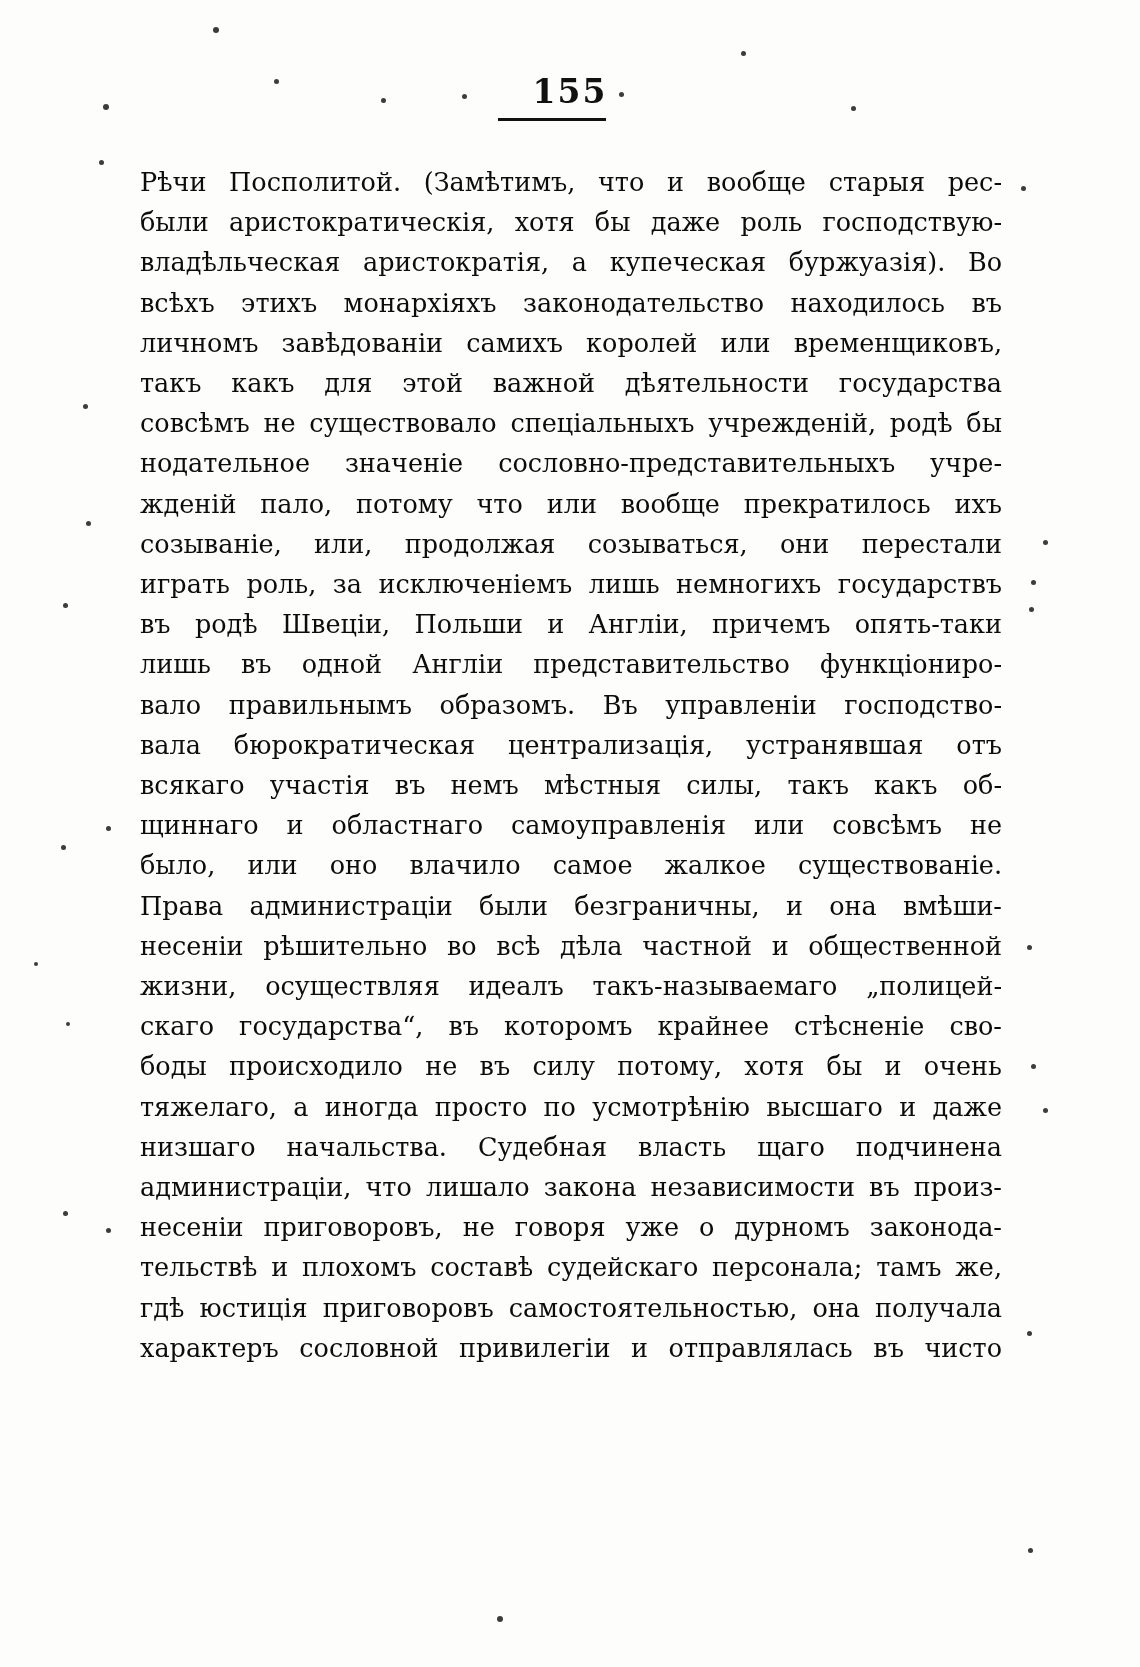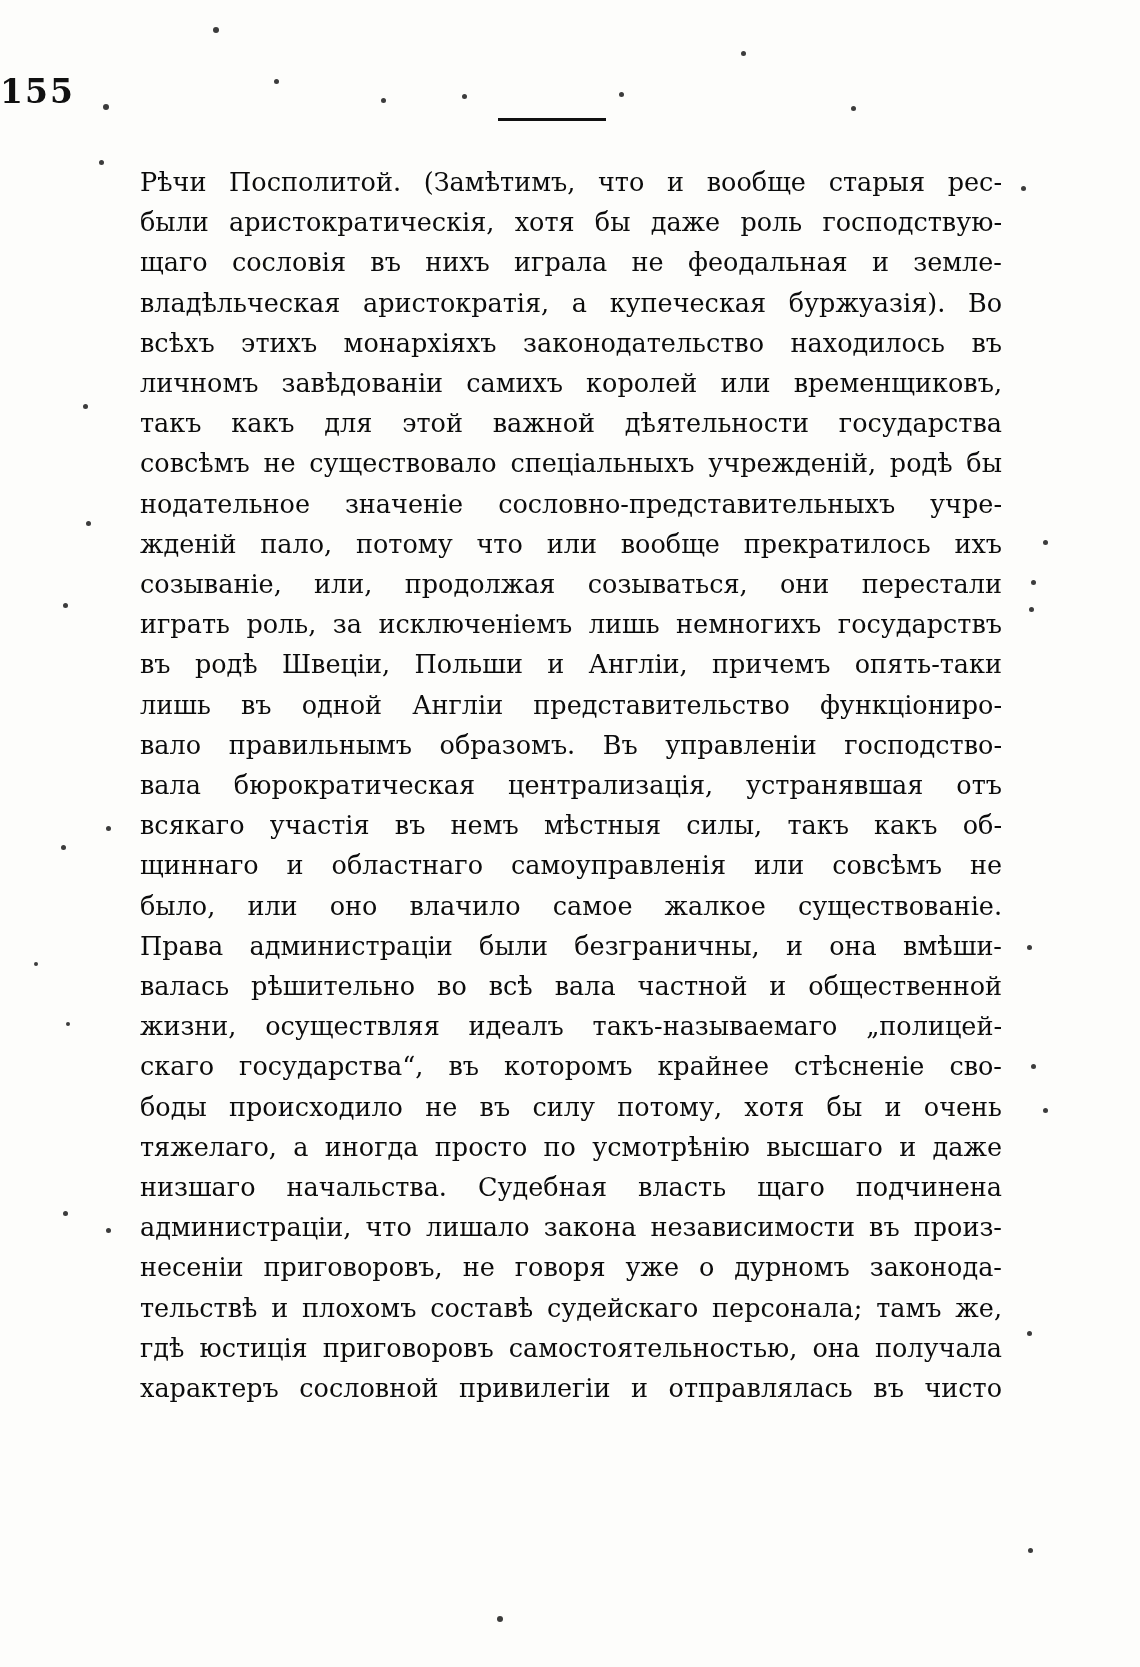--- a/index.html
+++ b/index.html
@@ -30,20 +30,21 @@
     background: #1a1a1a;
     border-radius: 50%;
     opacity: .85;
   }
 
   .page-number {
     position: absolute;
     top: 72px;
     left: 0;
     width: 1140px;
+    text-align: center;
     font-family: "DejaVu Serif", serif;
     font-size: 33px;
     font-weight: 700;
     letter-spacing: 2px;
     color: #111;
   }
 
   .rule {
     position: absolute;
     top: 118px;
@@ -84,39 +85,38 @@
 
 <div class="page">
 
   <div class="page-number">155</div>
   <div class="rule"></div>
 
   <div class="body-text">
     <p>
       <span class="line j">Рѣчи Посполитой. (Замѣтимъ, что и вообще старыя рес-</span>
       <span class="line j">были аристократическія, хотя бы даже роль господствую-</span>
-      <span class="line j">щаго сословія въ нихъ играла не феодальная и земле-</span>
       <span class="line j">владѣльческая аристократія, а купеческая буржуазія). Во</span>
       <span class="line j">всѣхъ этихъ монархіяхъ законодательство находилось въ</span>
       <span class="line j">личномъ завѣдованіи самихъ королей или временщиковъ,</span>
       <span class="line j">такъ какъ для этой важной дѣятельности государства</span>
       <span class="line j">совсѣмъ не существовало спеціальныхъ учрежденій, родѣ бы</span>
       <span class="line j">нодательное значеніе сословно-представительныхъ учре-</span>
       <span class="line j">жденій пало, потому что или вообще прекратилось ихъ</span>
       <span class="line j">созываніе, или, продолжая созываться, они перестали</span>
       <span class="line j">играть роль, за исключеніемъ лишь немногихъ государствъ</span>
       <span class="line j">въ родѣ Швеціи, Польши и Англіи, причемъ опять-таки</span>
       <span class="line j">лишь въ одной Англіи представительство функціониро-</span>
       <span class="line j">вало правильнымъ образомъ. Въ управленіи господство-</span>
       <span class="line j">вала бюрократическая централизація, устранявшая отъ</span>
       <span class="line j">всякаго участія въ немъ мѣстныя силы, такъ какъ об-</span>
       <span class="line j">щиннаго и областнаго самоуправленія или совсѣмъ не</span>
       <span class="line j">было, или оно влачило самое жалкое существованіе.</span>
       <span class="line j">Права администраціи были безграничны, и она вмѣши-</span>
-      <span class="line j">валась рѣшительно во всѣ вала частной и общественной</span>
+      <span class="line j">несеніи рѣшительно во всѣ дѣла частной и общественной</span>
       <span class="line j">жизни, осуществляя идеалъ такъ-называемаго „полицей-</span>
       <span class="line j">скаго государства“, въ которомъ крайнее стѣсненіе сво-</span>
       <span class="line j">боды происходило не въ силу потому, хотя бы и очень</span>
       <span class="line j">тяжелаго, а иногда просто по усмотрѣнію высшаго и даже</span>
       <span class="line j">низшаго начальства. Судебная власть щаго подчинена</span>
       <span class="line j">администраціи, что лишало закона независимости въ произ-</span>
       <span class="line j">несеніи приговоровъ, не говоря уже о дурномъ законода-</span>
       <span class="line j">тельствѣ и плохомъ составѣ судейскаго персонала; тамъ же,</span>
       <span class="line j">гдѣ юстиція приговоровъ самостоятельностью, она получала</span>
       <span class="line j">характеръ сословной привилегіи и отправлялась въ чисто</span>

